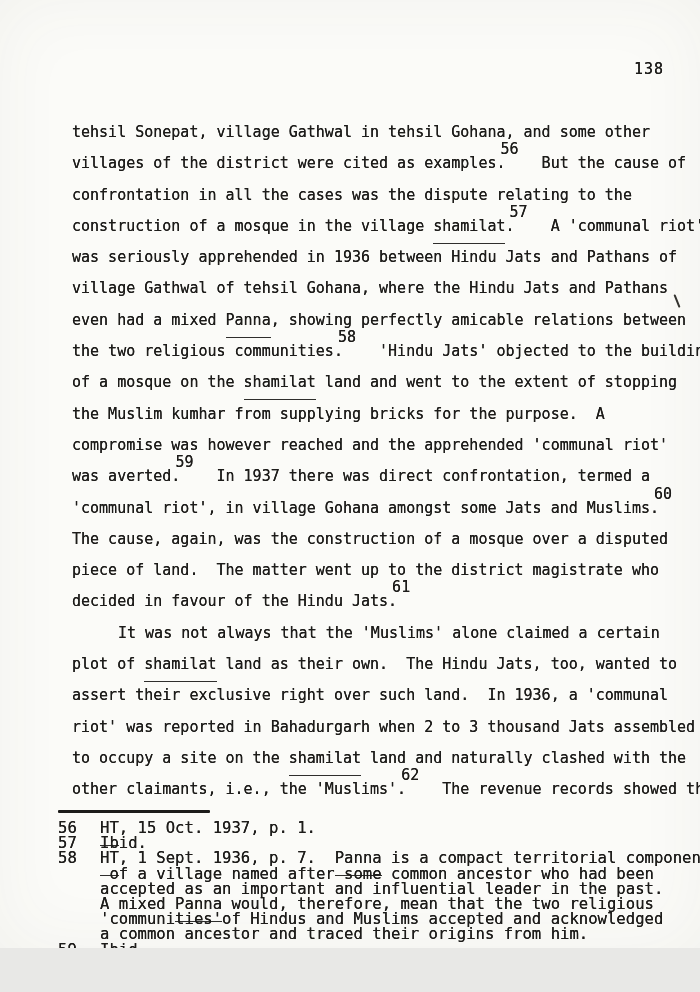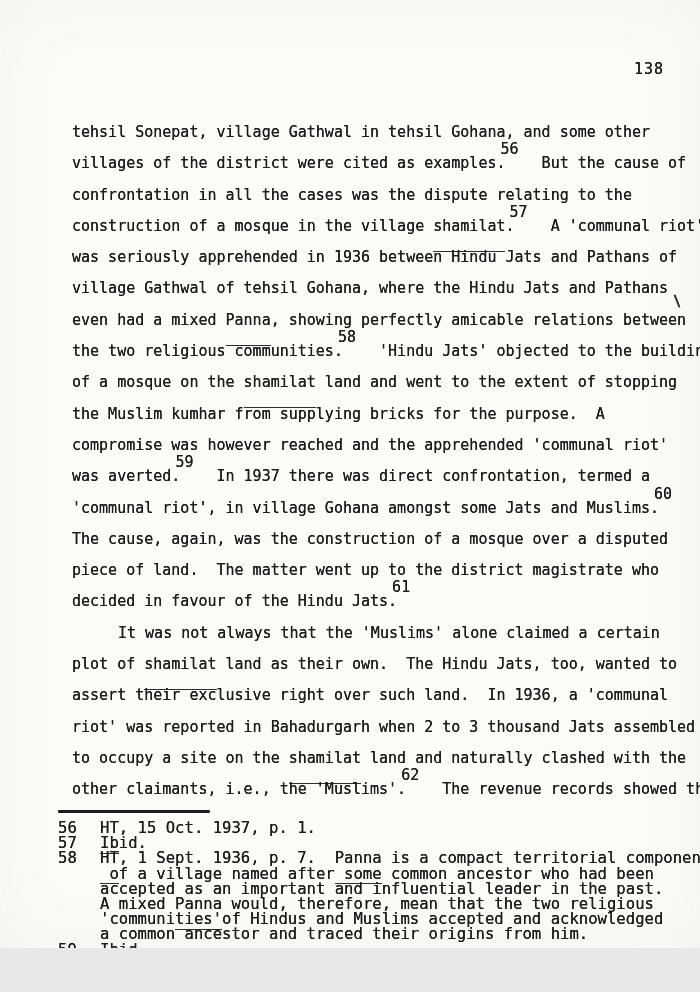--- a/index.html
+++ b/index.html
@@ -42,21 +42,21 @@
 
   
   .fref {
     position: relative;
     top: -14px;
     left: -5px;
     white-space: pre;
   }
 
   
-  .u { border-bottom: 1.6px solid rgba(29,28,26,0.92); padding-bottom: 16px; }
+  .u { border-bottom: 1.6px solid rgba(29,28,26,0.92); padding-bottom: 8px; }
 
   .fn-rule {
     position: absolute;
     left: 58px;
     top: 810px;
     width: 152px;
     height: 3px;
     background: var(--ink);
     border-radius: 1px;
   }

